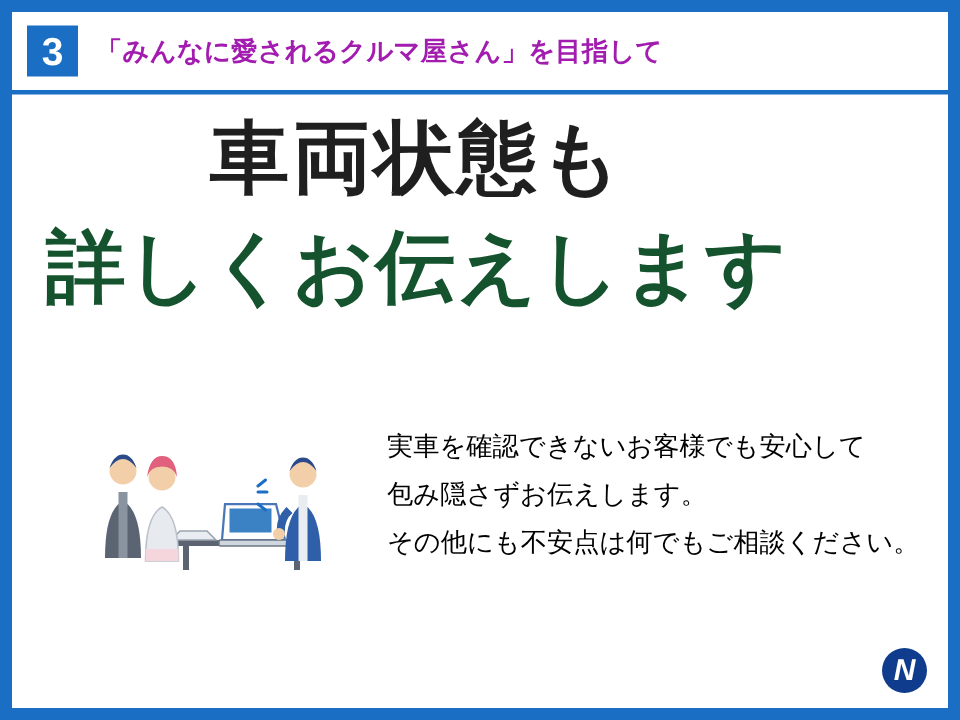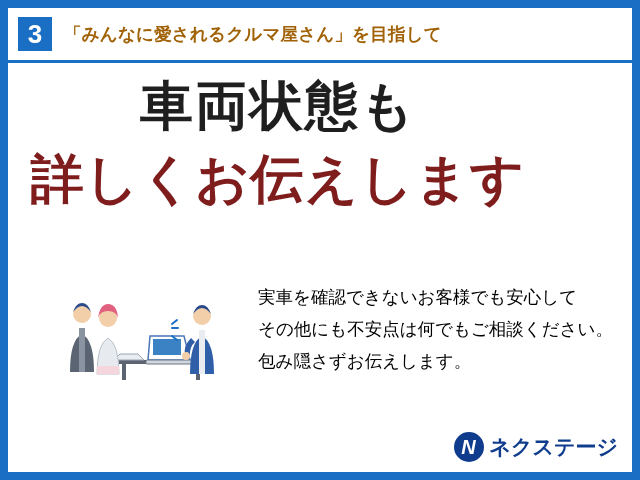--- a/index.html
+++ b/index.html
@@ -65,21 +65,21 @@
     display: flex;
     align-items: center;
     justify-content: center;
     flex: 0 0 auto;
     font-family: "Liberation Sans", sans-serif;
   }
   .header-title {
     margin-left: 12px;
     font-size: 17.5px;
     font-weight: bold;
-    color: #a16207;
+    color: #a21caf;
     letter-spacing: 0.2px;
     white-space: nowrap;
   }
   .header-rule {
     position: absolute;
     left: 8px;
     top: 60px;
     width: 624px;
     height: 3px;
     background: #1a6fc4;
@@ -97,21 +97,21 @@
     font-size: 53px;
     font-weight: bold;
     color: #1f1f1f;
     letter-spacing: 2px;
     line-height: 1.18;
     white-space: nowrap;
   }
   .headline-line2 {
     font-size: 53px;
     font-weight: bold;
-    color: #7f1d1d;
+    color: #14532d;
     letter-spacing: 1px;
     line-height: 1.18;
     margin-top: 10px;
     white-space: nowrap;
   }
 
   
   .illustration {
     position: absolute;
     left: 52px;
@@ -222,24 +222,23 @@
       <rect x="147" y="54" width="6" height="44" fill="#e9edf2"></rect>
       <path d="M139 62 q-8 8 -6 18 l5 1 q-1 -10 5 -15 z" fill="#2f5fa8"></path>
       <circle cx="134" cy="80" r="4" fill="#f2cfa8"></circle>
 
       <path d="M120 48 l5 -4 m-5 8 l6 0 m-6 8 l5 4" stroke="#1a6fc4" stroke-width="2" fill="none" stroke-linecap="round"></path>
     </svg>
   </div>
 
   <div class="body-copy">
     <div class="line">実車を確認できないお客様でも安心して</div>
+    <div class="line">包み隠さずお伝えします。</div>
     <div class="line">その他にも不安点は何でもご相談ください。</div>
-    <div class="line">包み隠さずお伝えします。</div>
   </div>
 
   <div class="footer-logo">
     <div class="logo-mark">
       <span>N</span>
     </div>
-    <div class="logo-text">ネクステージ</div>
   </div>
 
 </div>
 
 </body></html>

